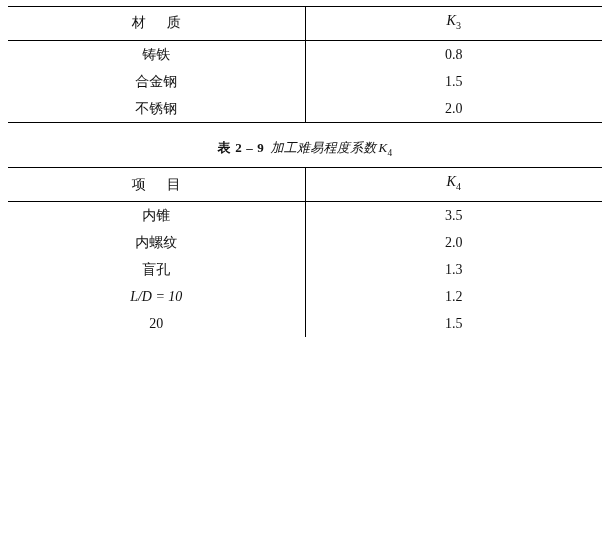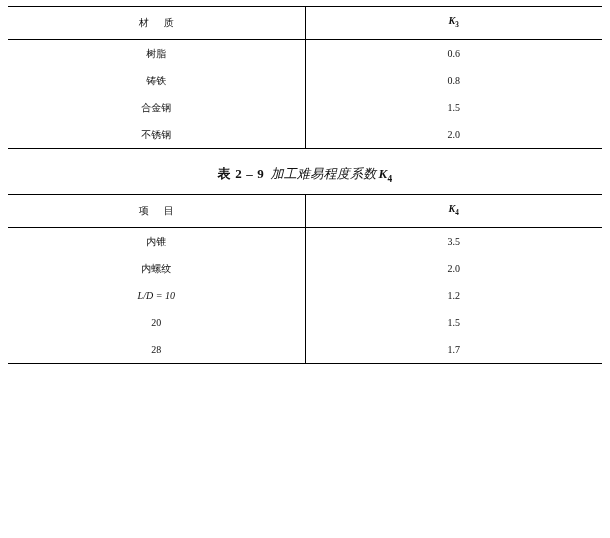--- a/index.html
+++ b/index.html
@@ -39,38 +39,37 @@
   }
   .rule-mid {
     border-bottom: 1px solid #000;
   }
 
   table.doc-table td {
     padding: 0;
     height: 27px;
     vertical-align: middle;
     text-align: center;
-    font-size: 10px;
+    font-size: 14px;
     line-height: 27px;
   }
   table.doc-table td.left-cell {
     border-right: 1px solid #000;
   }
   table.doc-table thead td {
     height: 28px;
     line-height: 28px;
   }
   .hdr-label {
     letter-spacing: 0.25em;
     padding-left: 0.25em;
   }
   .math {
     font-family: "Liberation Serif", serif;
     font-style: italic;
-    font-weight: bold;
   }
   .math sub {
     font-style: normal;
     font-size: 0.72em;
   }
   .caption {
     text-align: center;
     font-size: 13px;
     margin: 0;
     padding: 16px 0 10px 0;
@@ -108,24 +107,20 @@
           <td class="left-cell">
             <span class="hdr-label">材　质</span>
           </td>
           <td>
             <span class="math"><span>K</span><sub>3</sub></span>
           </td>
         </tr>
       </thead>
       <tbody>
         <tr>
-          <td class="left-cell">树脂</td>
-          <td>0.6</td>
-        </tr>
-        <tr>
           <td class="left-cell">铸铁</td>
           <td>0.8</td>
         </tr>
         <tr>
           <td class="left-cell">合金钢</td>
           <td>1.5</td>
         </tr>
         <tr class="rule-bottom">
           <td class="left-cell">不锈钢</td>
           <td>2.0</td>
@@ -157,28 +152,28 @@
       <tbody>
         <tr>
           <td class="left-cell">内锥</td>
           <td>3.5</td>
         </tr>
         <tr>
           <td class="left-cell">内螺纹</td>
           <td>2.0</td>
         </tr>
         <tr>
+          <td class="left-cell">盲孔</td>
+          <td>1.3</td>
+        </tr>
+        <tr>
           <td class="left-cell nowrap">L/D = 10</td>
           <td>1.2</td>
         </tr>
         <tr>
           <td class="left-cell">20</td>
           <td>1.5</td>
-        </tr>
-        <tr class="rule-bottom">
-          <td class="left-cell">28</td>
-          <td>1.7</td>
         </tr>
       </tbody>
     </table>
   </div>
 
 </div>
 
 </body></html>

